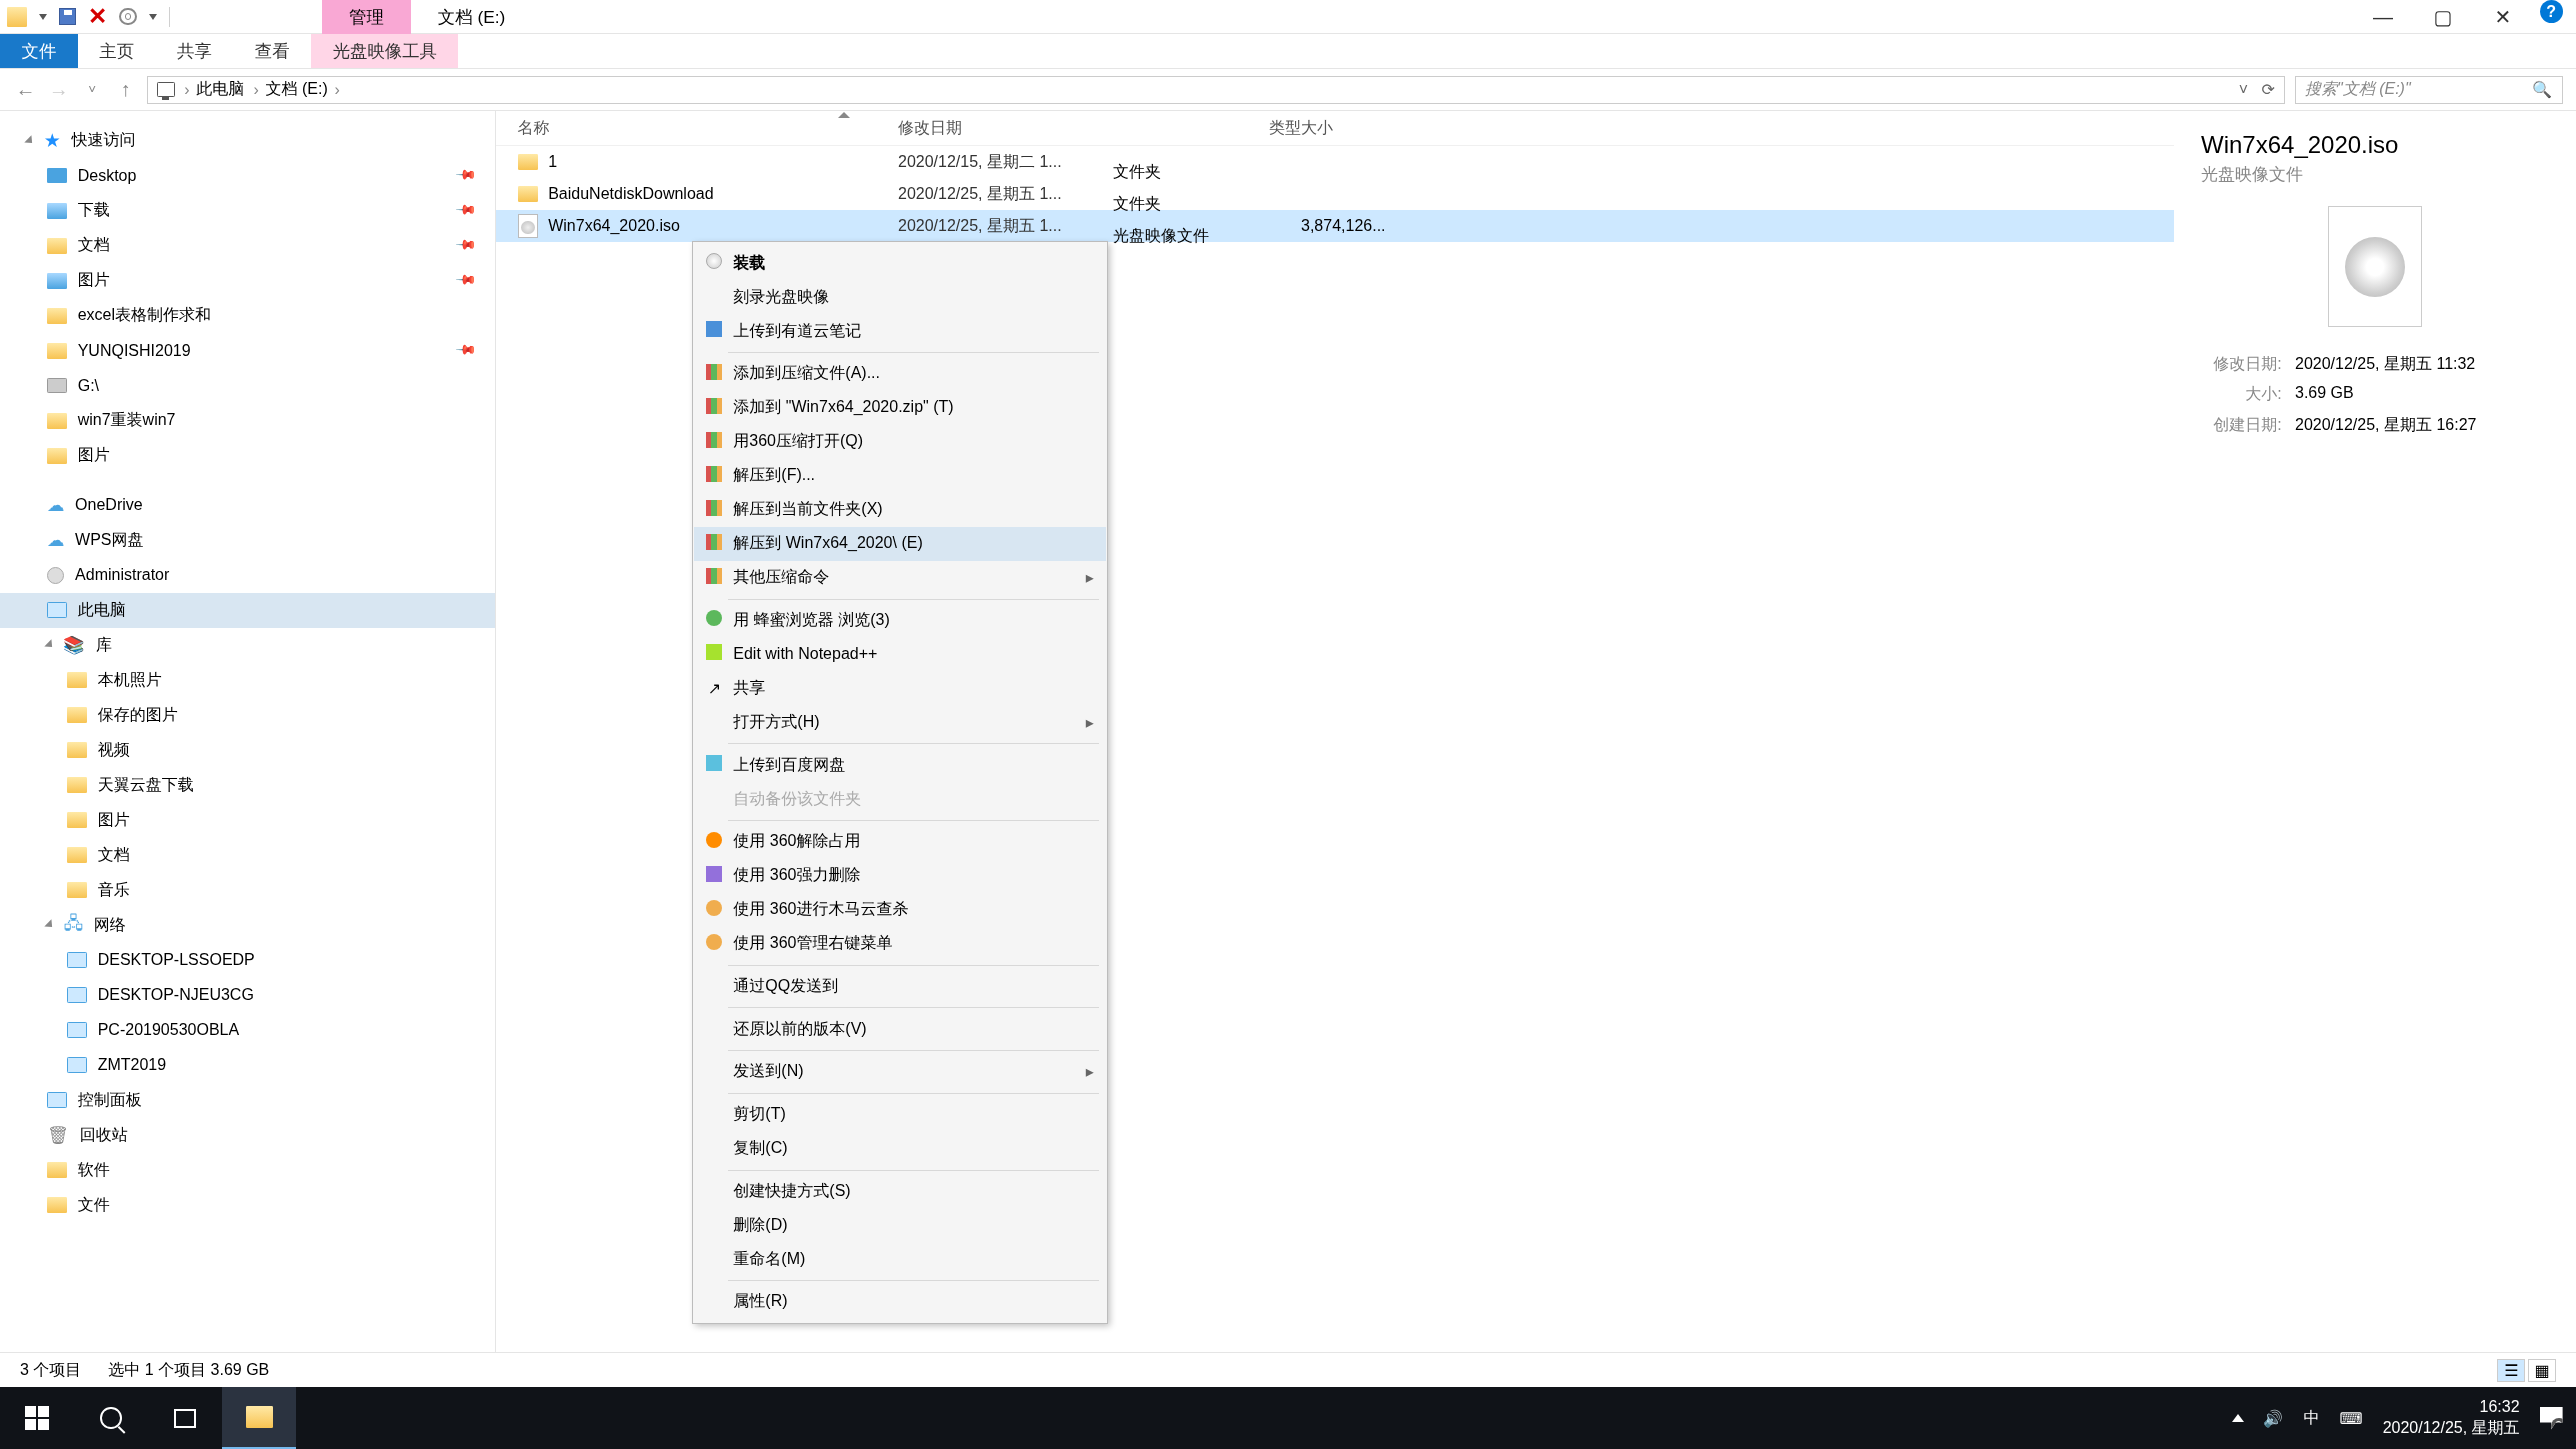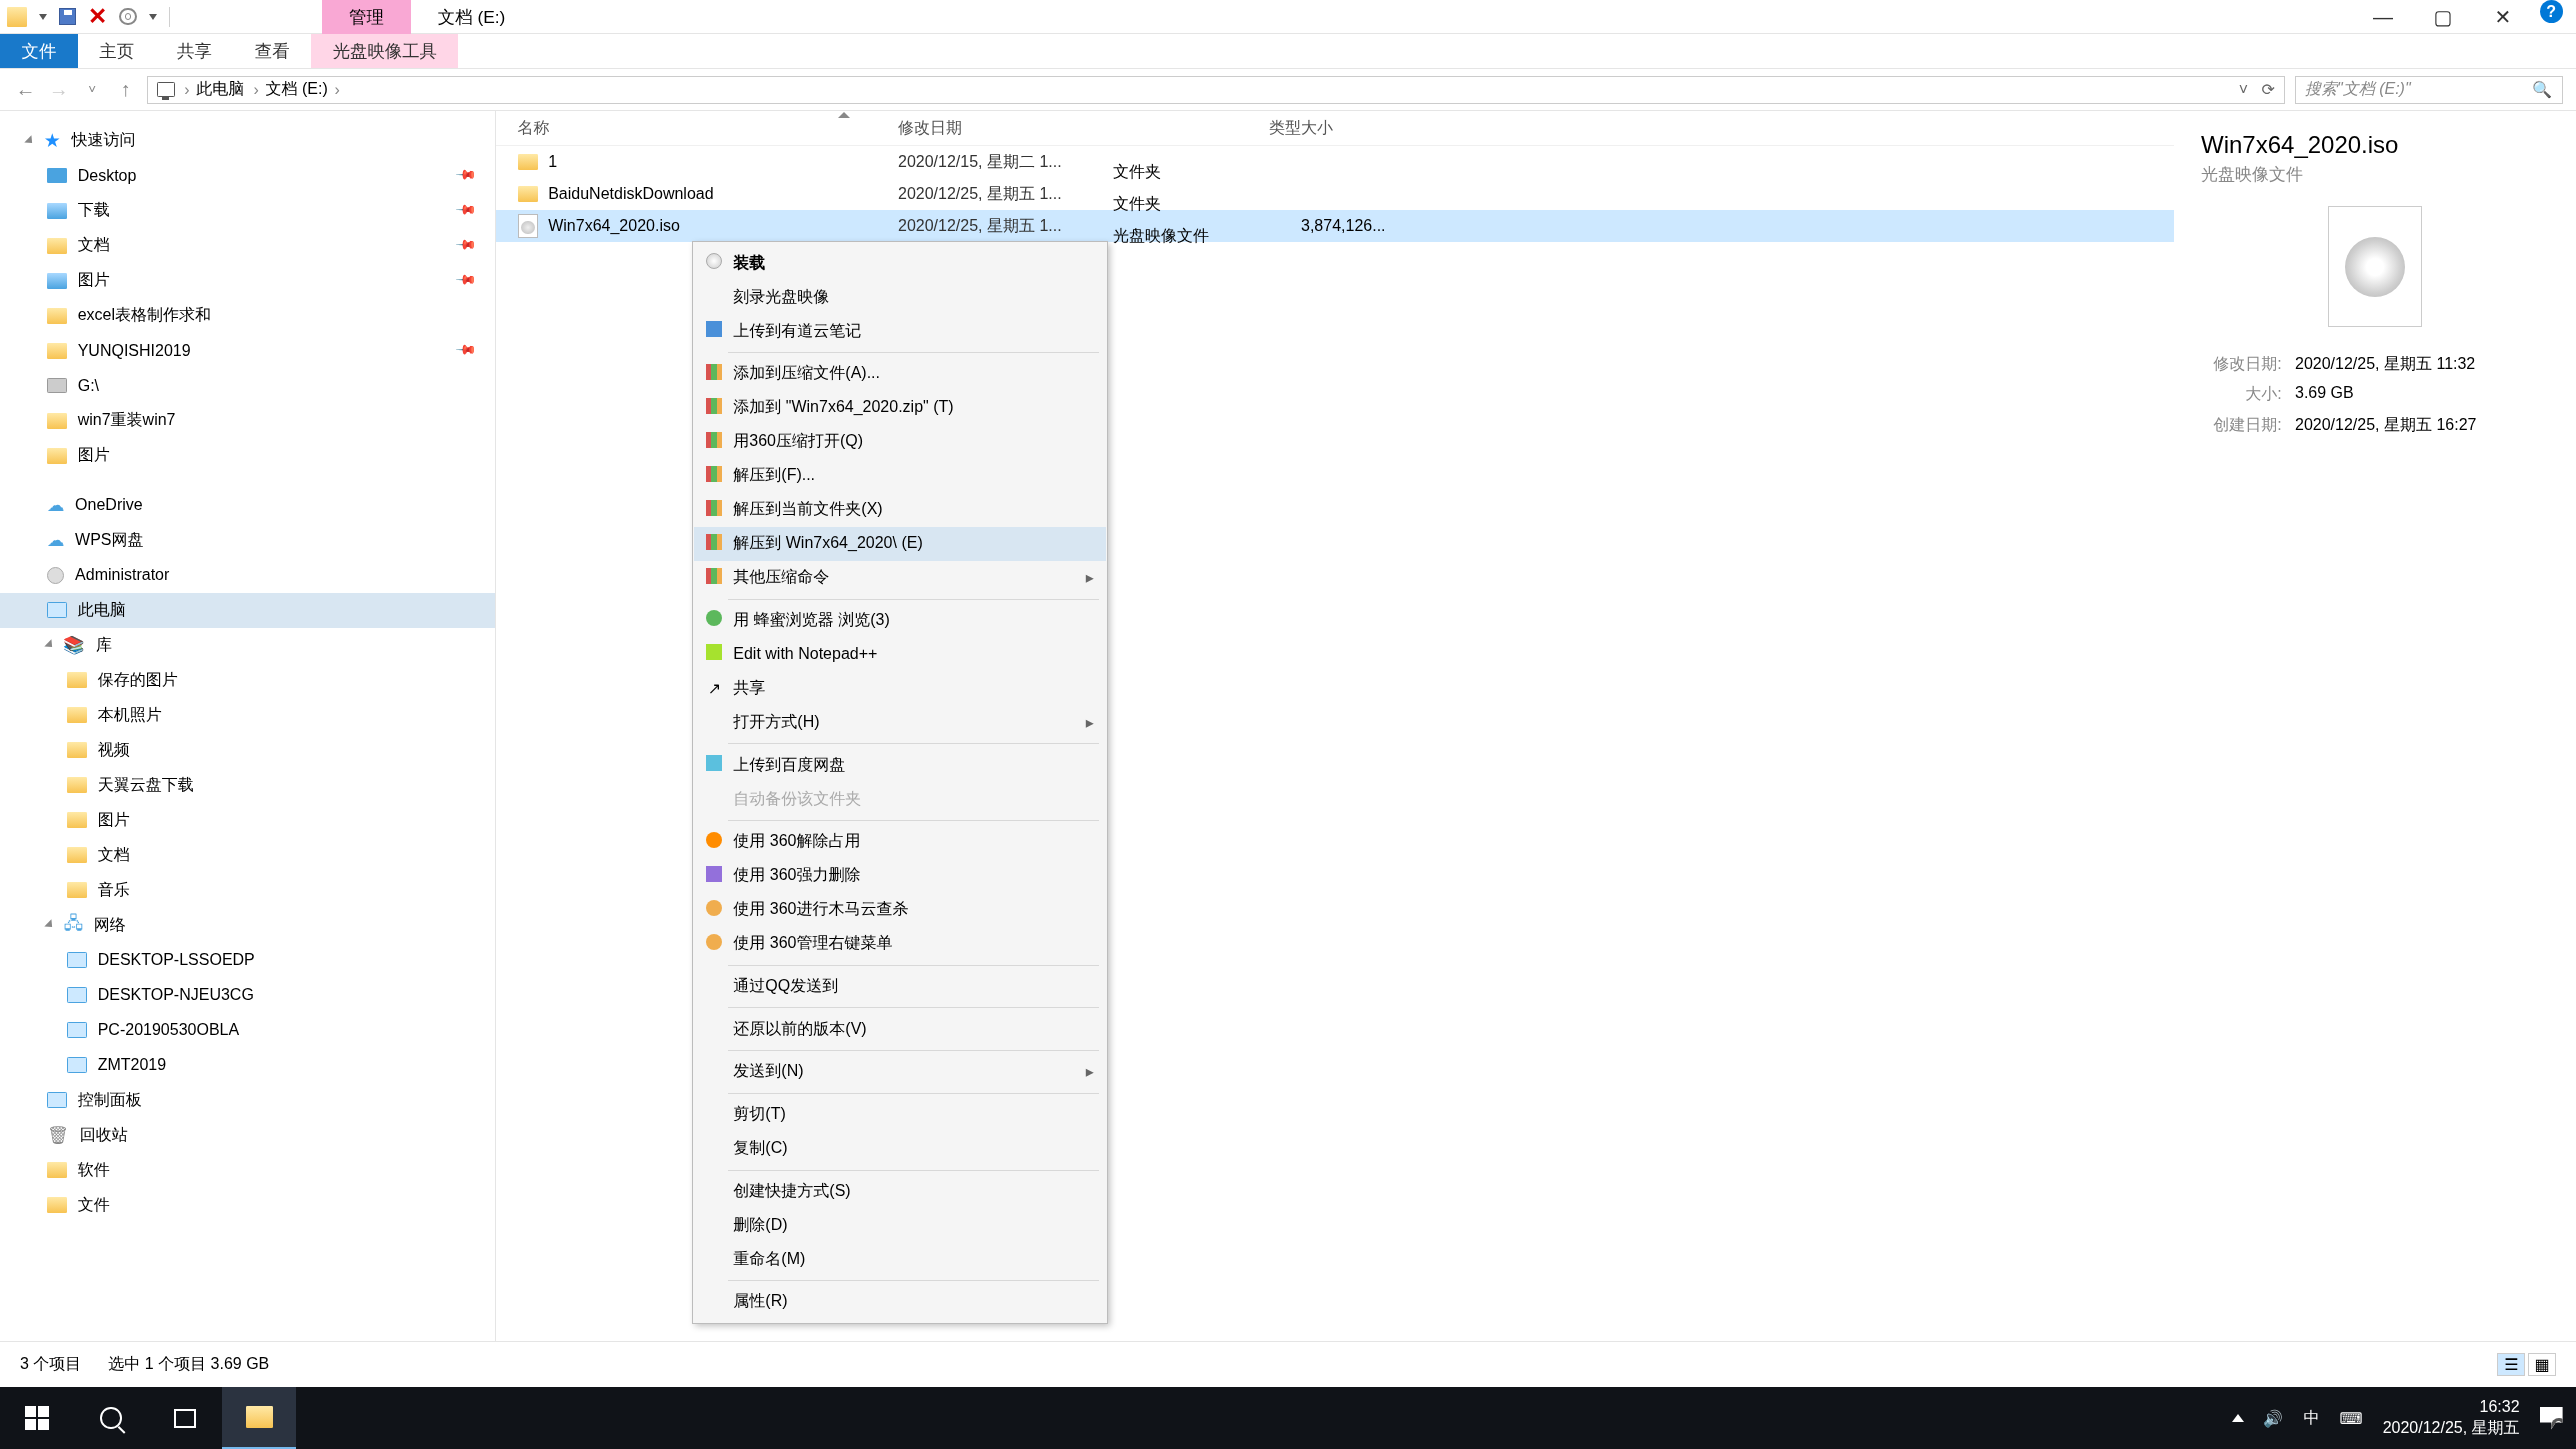--- a/index.html
+++ b/index.html
@@ -107,21 +107,21 @@
 
 .details { width:402px; padding:20px 27px; }
 .details h2 { font-size:24px; font-weight:400; margin-bottom:4px;}
 .details .sub { color:#888; font-size:17px; margin-bottom:20px;}
 .details .thumb { width:94px;height:121px;border:0.7px solid #ccc;margin:0 auto 27px;display:flex;align-items:center;justify-content:center;}
 .details .thumb .disc{width:60px;height:60px;border-radius:50%;background:radial-gradient(#fff 20%,#d0d0d0 60%,#aaa);}
 .details .kv { display:flex; margin-bottom:9.4px; font-size:17px;}
 .details .kv .k{ width:94px; color:#888; text-align:right; padding-right:13.4px;}
 
 
-.statusbar { position:absolute; bottom:62px; left:0; right:0; height:46px; border-top:0.7px solid #e5e5e5; display:flex; align-items:center; padding:0 20px; gap:27px; font-size:16px; background:#fff;}
+.statusbar { position:absolute; bottom:62px; left:0; right:0; height:35px; border-top:0.7px solid #e5e5e5; display:flex; align-items:center; padding:0 20px; gap:27px; font-size:16px; background:#fff;}
 .statusbar .view-icons { margin-left:auto; display:flex; gap:2.7px;}
 .view-btn { width:28px;height:23px;border:0.7px solid #ccc;display:flex;align-items:center;justify-content:center;}
 .view-btn.active{background:#cde8ff;}
 
 
 .taskbar { position:absolute; bottom:0; left:0; right:0; height:62px; background:#101318; display:flex; align-items:center; color:#fff;}
 .tb-btn { width:74px; height:62px; display:flex; align-items:center; justify-content:center;}
 .tb-btn.active { background:#2b3340; border-bottom:2.7px solid #76b9ed;}
 .win-logo { width:24px;height:24px;display:grid;grid-template:1fr 1fr/1fr 1fr;gap:2px;}
 .win-logo span{background:#fff;}
@@ -261,25 +261,25 @@
         <span class="ico-monitor"></span>
         <span>此电脑</span>
       </div>
     <div class="tree-item l1">
         <span class="tree-caret open"></span>
         <span class="ico-lib">📚</span>
         <span>库</span>
       </div>
     <div class="tree-item l2">
         <span class="ico-folder"></span>
+        <span>本机照片</span>
+      </div>
+    <div class="tree-item l2">
+        <span class="ico-folder"></span>
         <span>保存的图片</span>
-      </div>
-    <div class="tree-item l2">
-        <span class="ico-folder"></span>
-        <span>本机照片</span>
       </div>
     <div class="tree-item l2">
         <span class="ico-folder"></span>
         <span>视频</span>
       </div>
     <div class="tree-item l2">
         <span class="ico-folder"></span>
         <span>天翼云盘下载</span>
       </div>
     <div class="tree-item l2">

